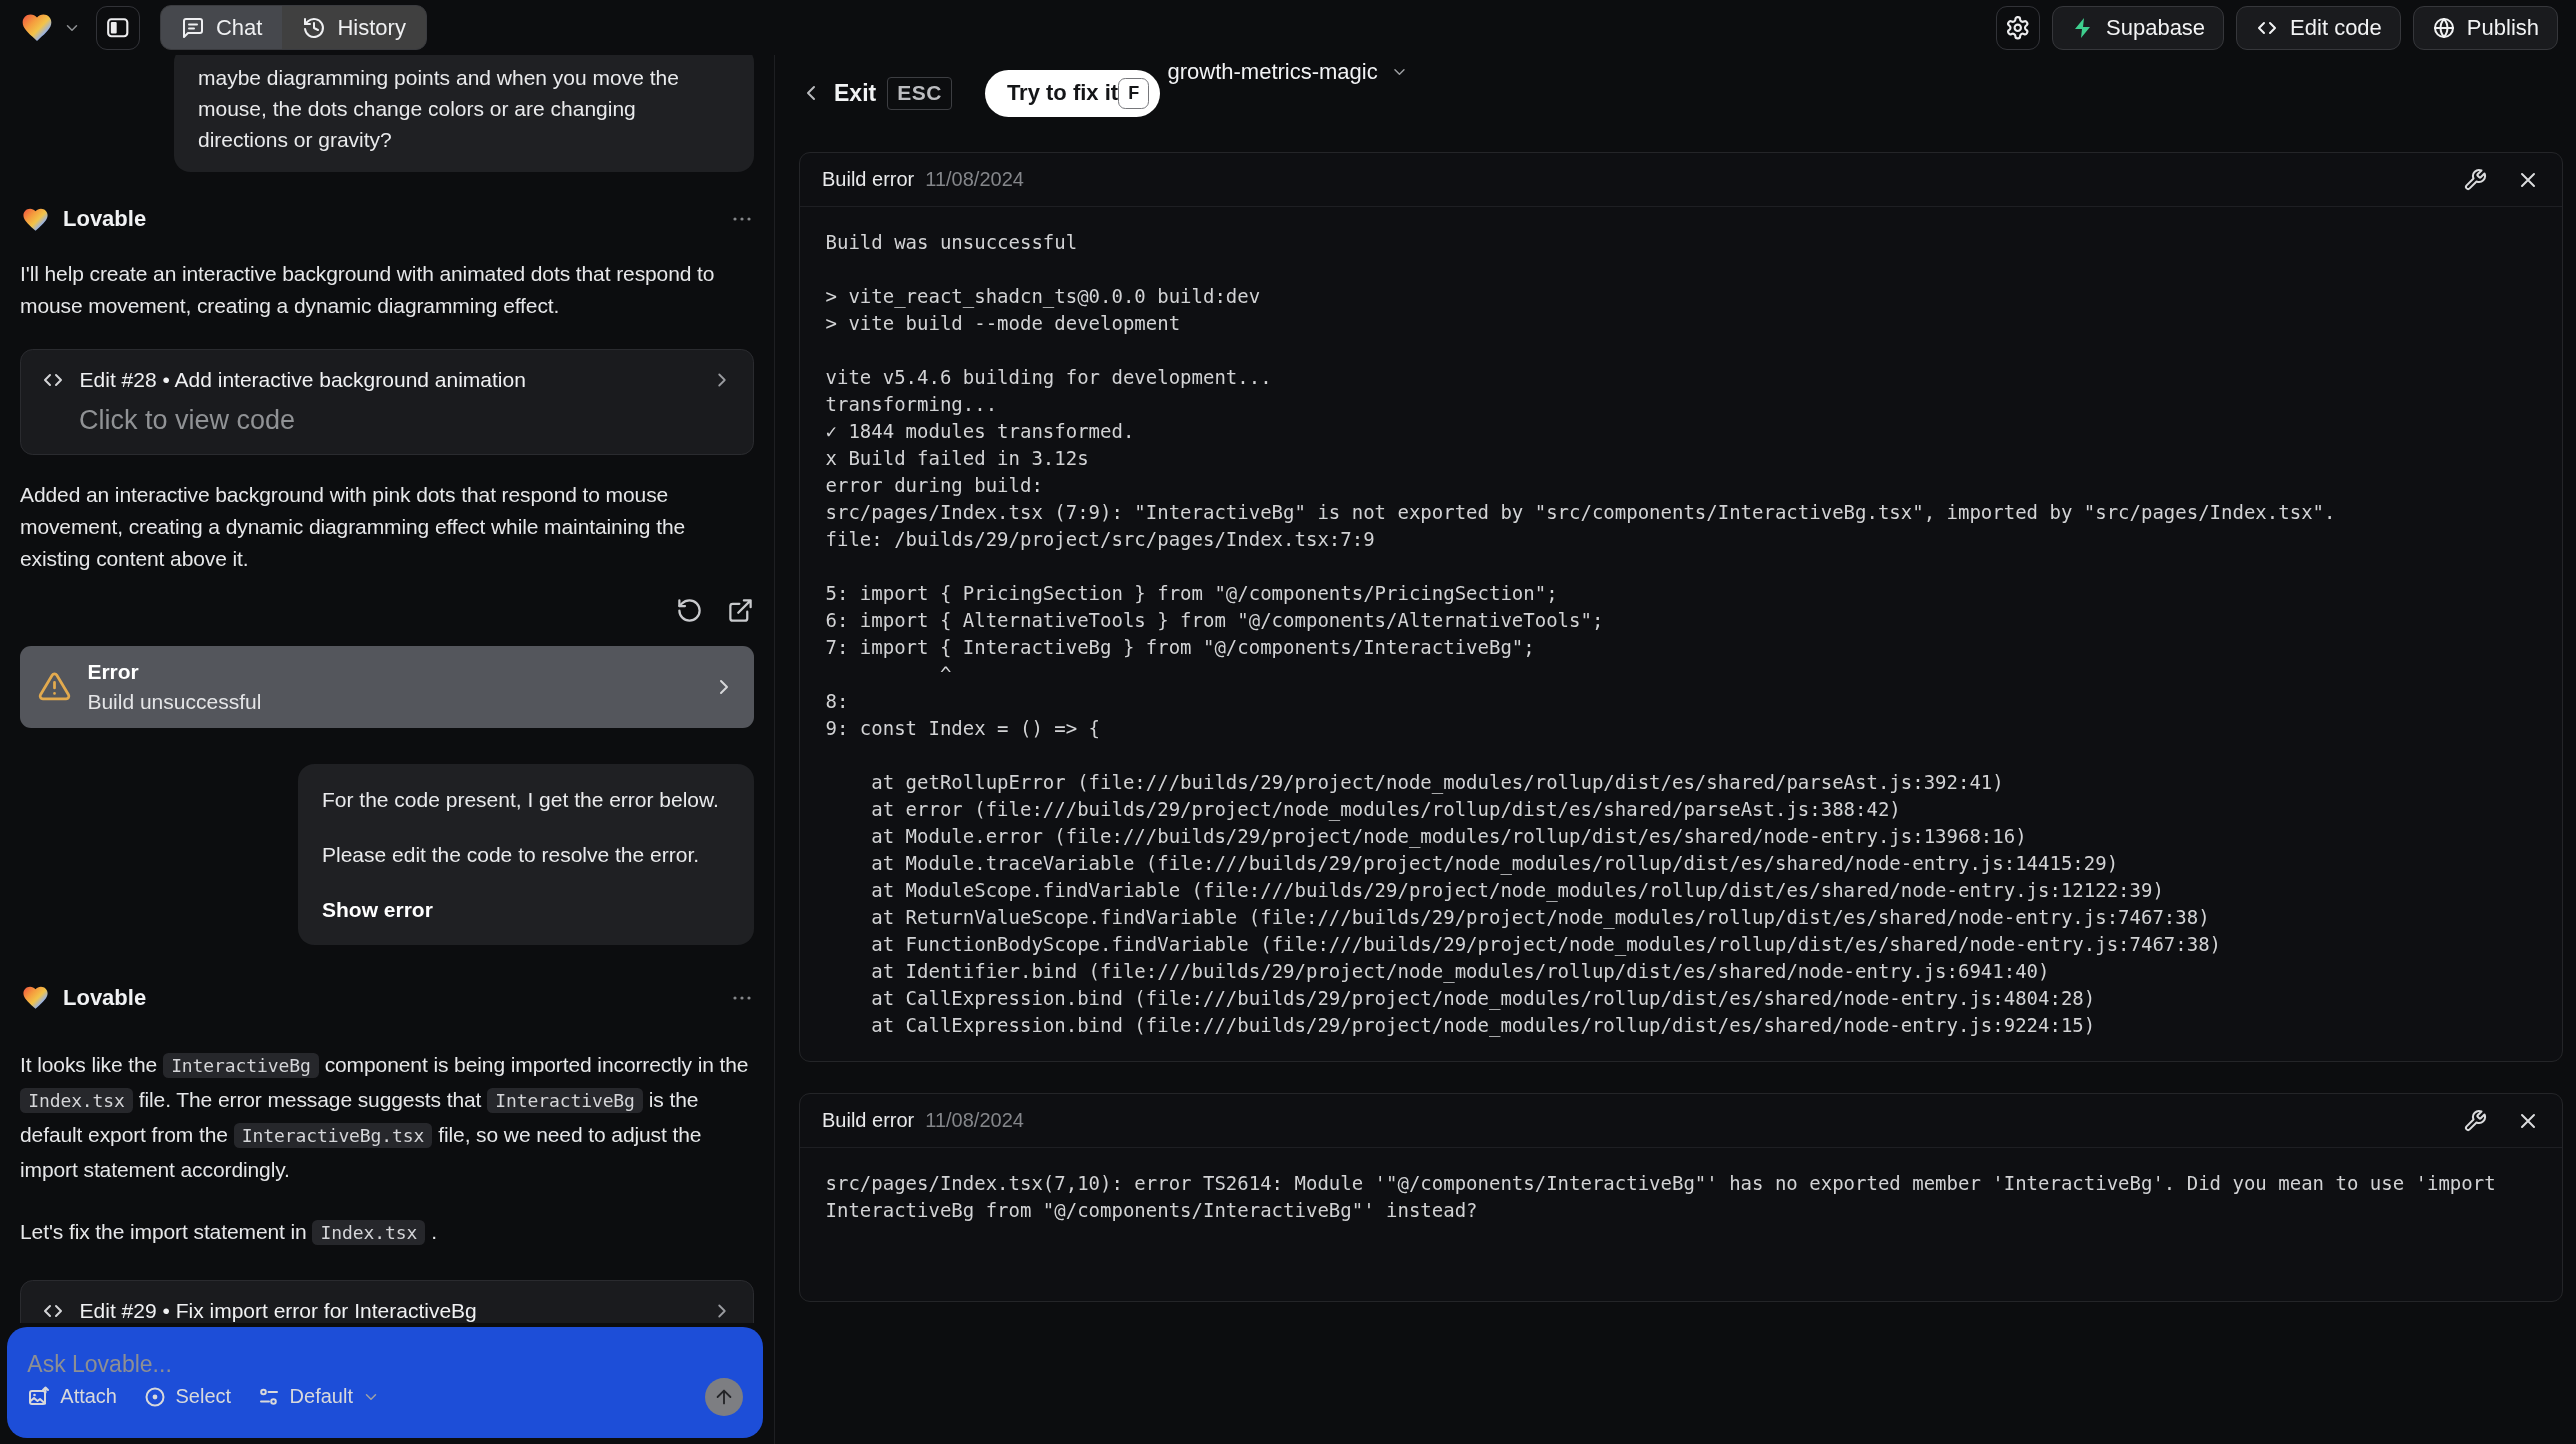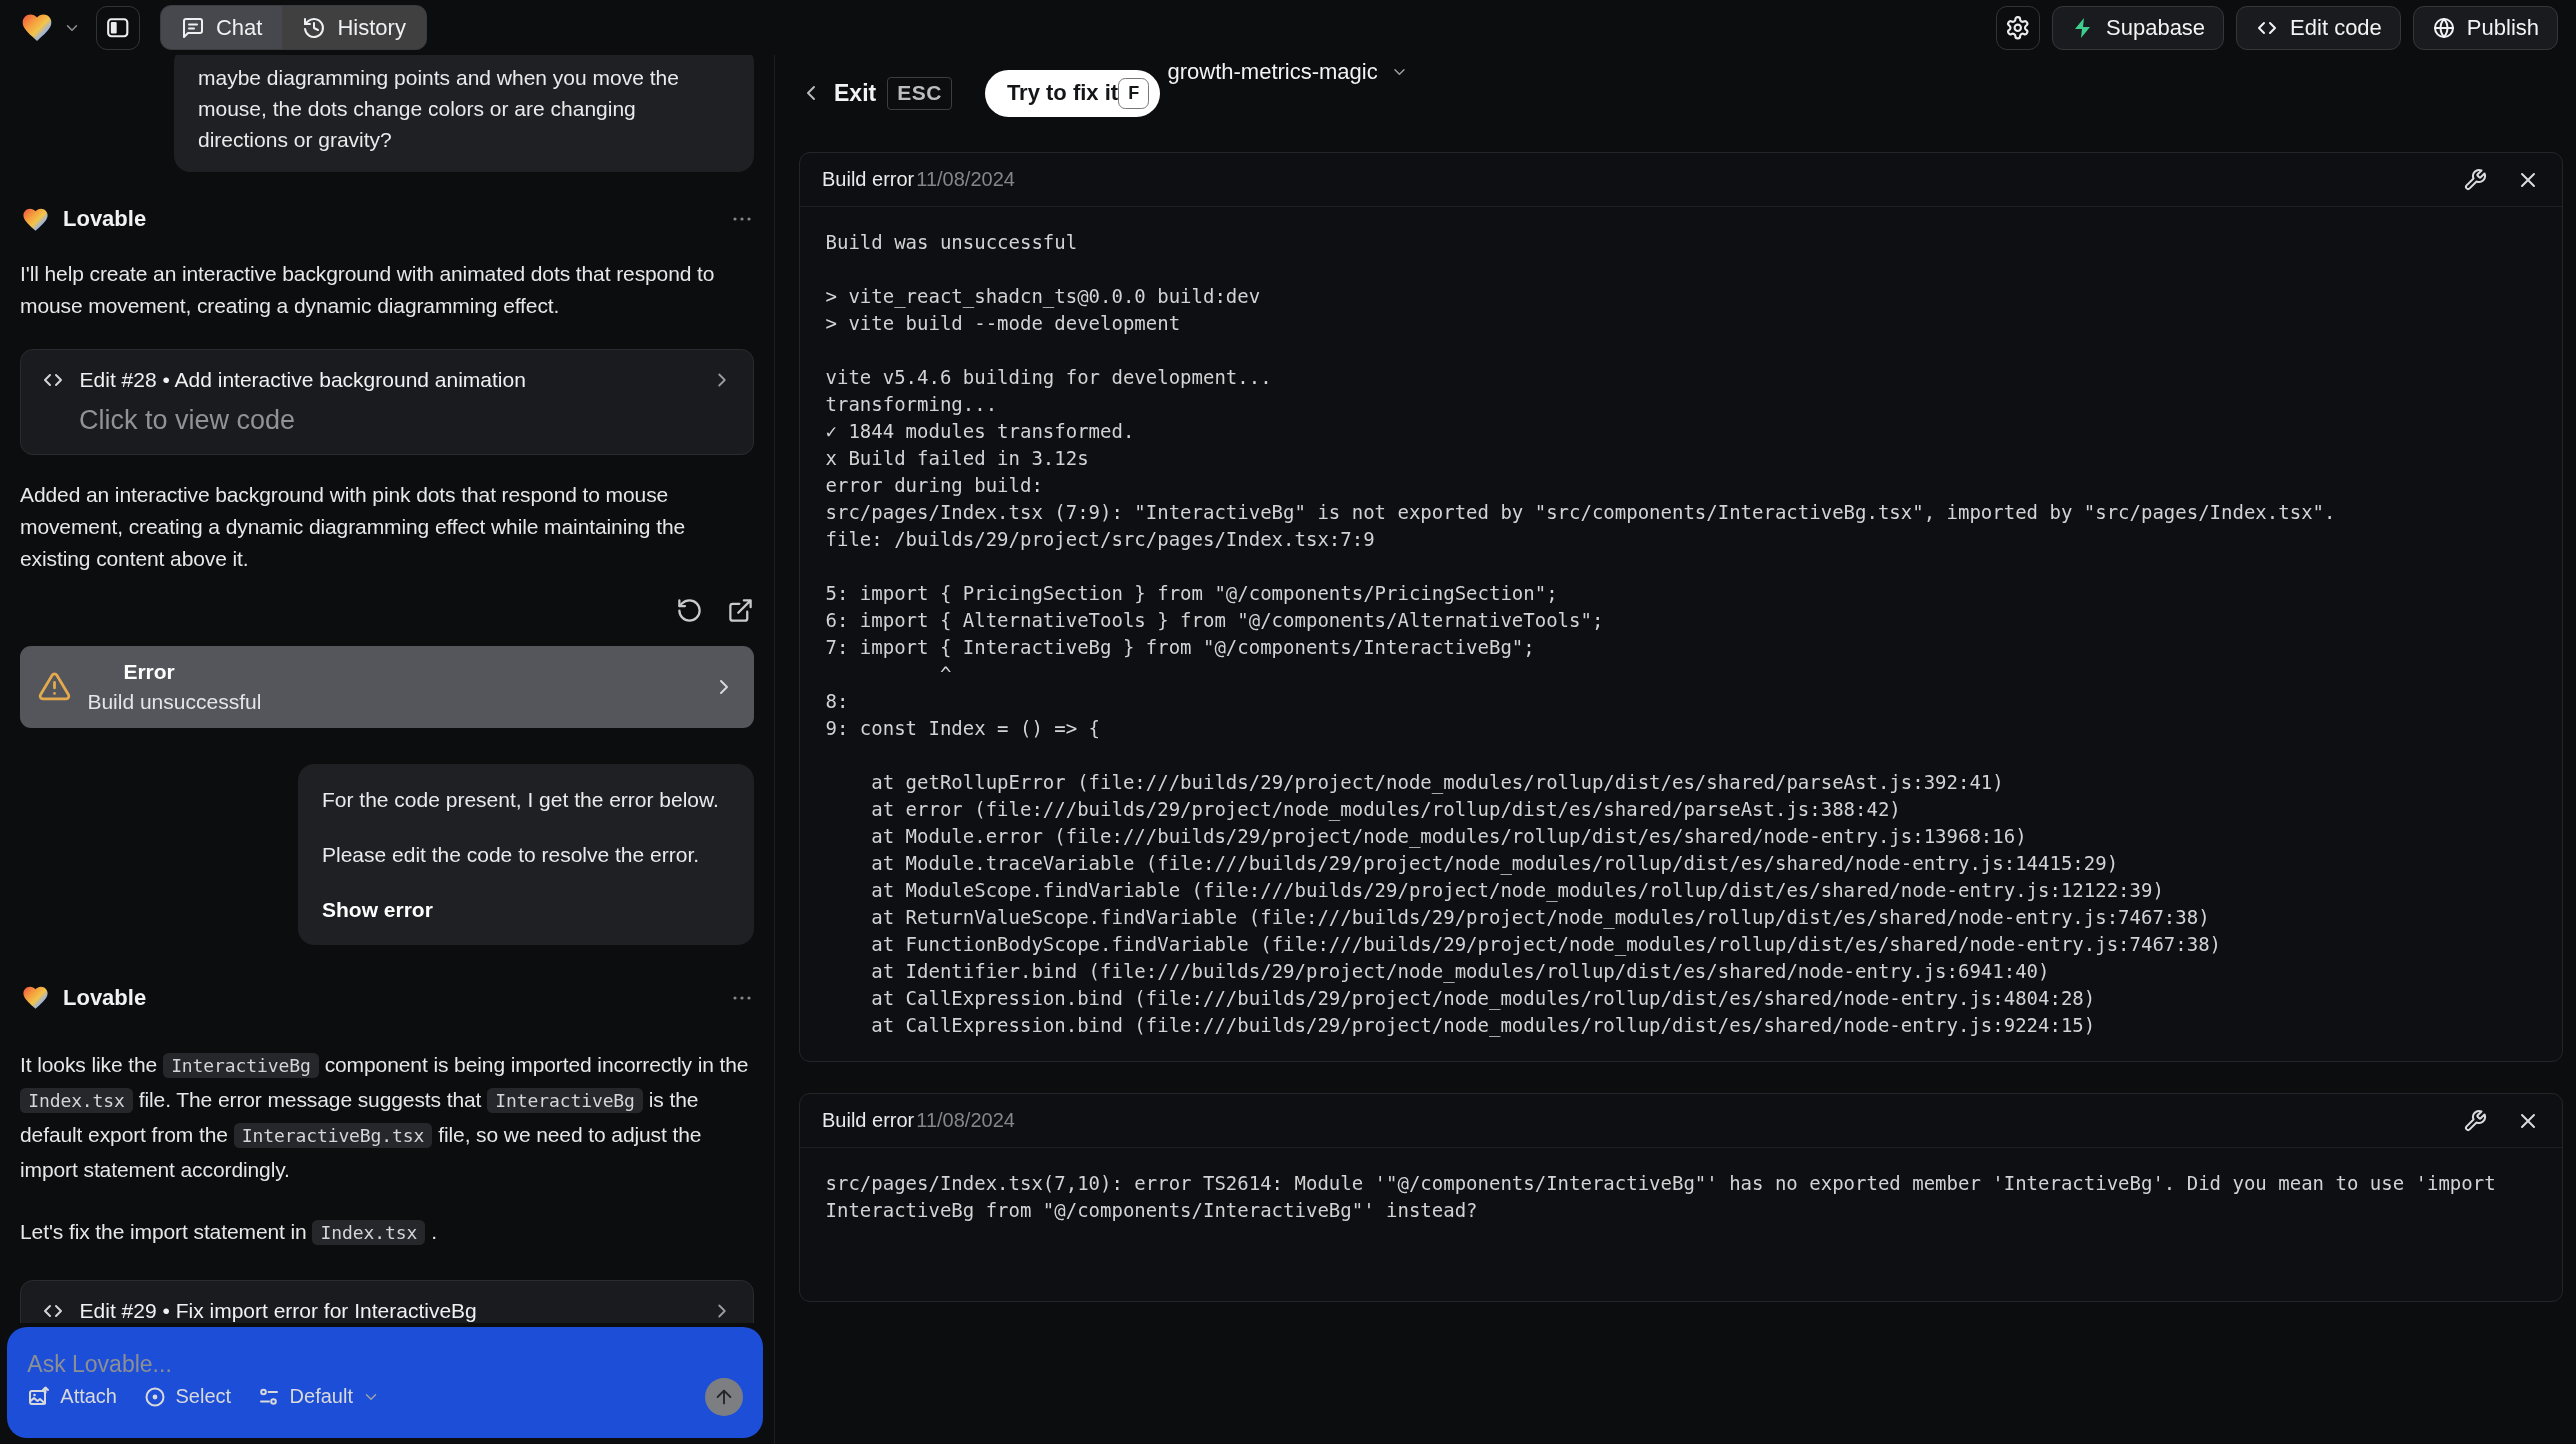--- a/index.html
+++ b/index.html
@@ -60,21 +60,21 @@
   .edit-card.e29 { margin-top:31px; }
   .edit-row { display:flex; align-items:center; gap:14.6px; }
   .edit-title { font-size:21px; color:#f0f1f3; }
   .edit-chev { margin-left:auto; color:#9a9ca0; }
   .edit-sub { margin:12.8px 0 0 38px; color:#909295; font-size:27px; }
 
   .actions { display:flex; justify-content:flex-end; gap:24px; margin-top:22px; color:#c9cacd; }
 
   .error-card { margin-top:22px; background:#54565c; border-radius:11px; padding:14.6px 18px; display:flex; align-items:center; gap:16.4px; cursor:pointer; }
   .error-warn { color:#e3aa4e; }
-  .error-texts .t { font-size:21px; font-weight:700; color:#ffffff;margin-left:36px; }
+  .error-texts .t { font-size:21px; font-weight:700; color:#ffffff; }
   .error-texts .s { font-size:21px; color:#e4e5e7; margin-top:5.5px; }
   .error-chev { margin-left:auto; color:#d6d7d9; }
 
   
   .composer-wrap { position:absolute; left:0; right:0; bottom:0; height:122px; background:#0c0d0f; padding:3.6px 11px 7.3px 7.3px; }
   .composer { height:100%; background:#1d4ed8; border-radius:20px; padding:14.6px 20px 12.8px; display:flex; flex-direction:column; justify-content:center; }
   .composer input { background:transparent; border:none; outline:none; font-size:23px; color:#e7e8ea; font-family:"Liberation Sans", sans-serif; width:100%; }
   .composer input::placeholder { color:#8d8f93; }
   .composer-row { display:flex; align-items:center; gap:25.5px; color:#d8d9db; }
   .comp-btn { display:flex; align-items:center; gap:9px; font-size:20px; color:#d8d9db; background:none; border:none; }
@@ -93,21 +93,21 @@
   .fix-btn {
     background:#ffffff; color:#141517; border:none; border-radius:911px; padding:8.2px 11px 8.2px 22px;
     display:flex; align-items:center; gap:0; font-size:22px; font-weight:600; font-family:Liberation Sans, sans-serif;
   }
   .fkey { border:1.8px solid #76777b; border-radius:7.3px; width:31px; height:31px; display:flex; align-items:center; justify-content:center; font-size:18px; font-weight:700; color:#141517; }
 
   .err-card { margin-top:35px; border:0.9px solid #242528; background:#0e0f12; border-radius:11px; }
   .err-card.second { margin-top:31px; }
   .err-head { display:flex; align-items:center; padding:14.6px 22px; border-bottom:0.9px solid #1e1f23; }
   .err-title { font-size:20px; color:#e9eaec; }
-  .err-date { font-size:20px; color:#84868a; margin-left:2px;text-align:center; }
+  .err-date { font-size:20px; color:#84868a; margin-left:11px;text-align:center; }
   .err-icons { margin-left:auto; display:flex; align-items:center; gap:29px; color:#dadbdd; }
   .err-body { padding:22px 25.5px; }
   .err-body pre {
     font-family:"DejaVu Sans Mono", monospace; font-size:19px; line-height:27px;
     color:#d2d3d5; white-space:pre-wrap; word-break:break-word;
   }
   .err-body.short { padding-bottom:77px; }
 </style>
 </head>
 <body>

